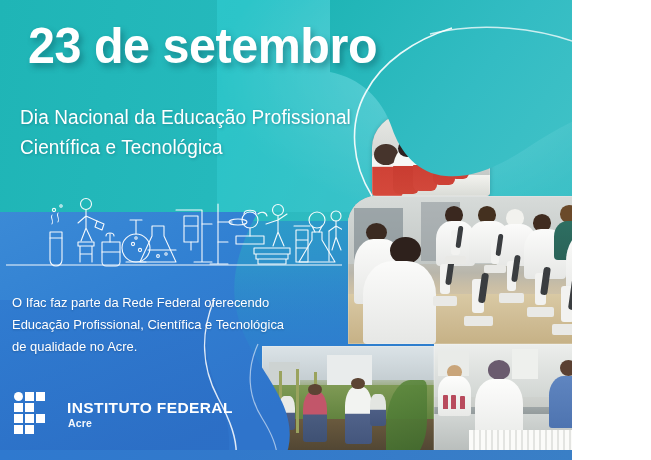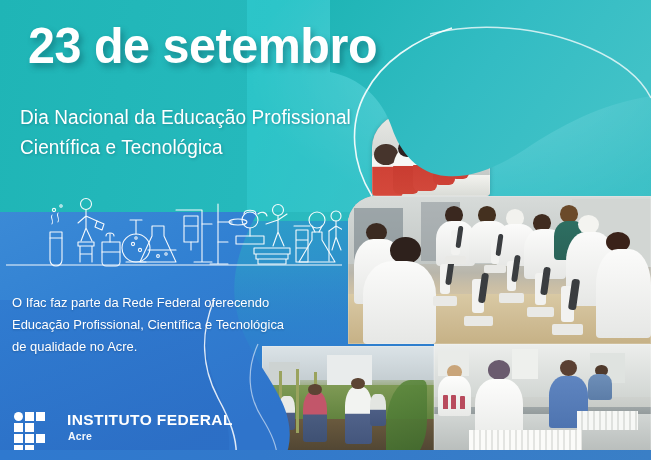--- a/index.html
+++ b/index.html
@@ -1,20 +1,20 @@
 <!DOCTYPE html>
 <html><head>
 <meta charset="utf-8">
 <style>
   html,body{margin:0;padding:0;background:#ffffff;}
   body{font-family:"Liberation Sans",sans-serif;}
 
   #poster{
     position:relative;
-    width:651px;height:460px;
+    width:572px;height:460px;
     overflow:hidden;
     background:#1FB8B8;
   }
 
   
   .bg-base{
     position:absolute;inset:0;
     background:linear-gradient(175deg,#23bdbb 0%,#22b6bd 18%,#2aa6c6 38%,#2e92cb 56%,#2f80ce 74%,#2f79cf 88%,#3170c9 100%);
   }
   .bg-teal-right{
@@ -67,21 +67,21 @@
   .bodycopy{
     position:absolute;left:12px;top:292px;
     color:#ffffff;font-size:13.5px;line-height:1.62;
     font-family:"Liberation Sans Narrow","Liberation Sans",sans-serif;
     text-shadow:0 1px 2px rgba(0,50,95,.33);
     transform:scaleX(.96);transform-origin:left top;
   }
   .bodycopy div{white-space:nowrap;}
 
   
-  .logo{position:absolute;left:14px;top:412px;display:flex;}
+  .logo{position:absolute;left:14px;top:392px;display:flex;align-items:center;}
   .logo-mark{position:relative;width:44px;height:44px;flex:0 0 auto;}
   .logo-mark i{position:absolute;background:#ffffff;width:9px;height:9px;display:block;}
   .logo-mark i.dot{border-radius:50%;}
   .logo-text{margin-left:9px;color:#fff;line-height:1;}
   .logo-title{
     font-size:15.5px;font-weight:700;letter-spacing:.4px;
     font-family:"Liberation Sans",sans-serif;
   }
   .logo-sub{
     font-size:10.5px;font-weight:700;margin-top:3px;margin-left:1px;

